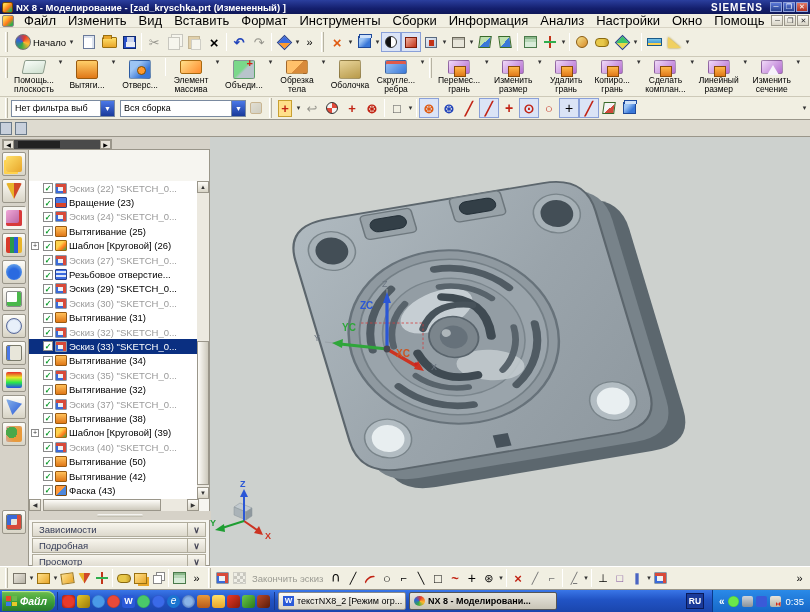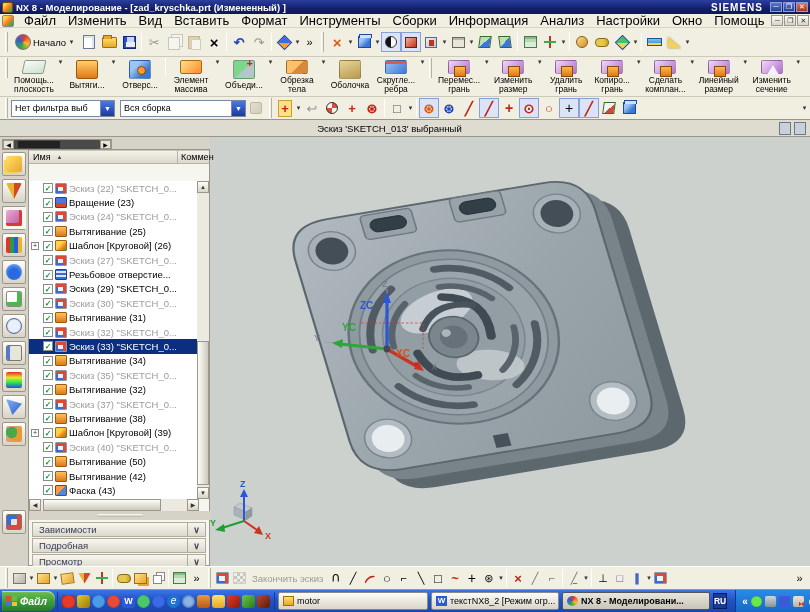--- a/index.html
+++ b/index.html
@@ -497,21 +497,20 @@
   <span class="tb">
       <span class="ic-clip" style="background:linear-gradient(135deg,#f4f4f4 55%,#d04a3a 55%)"></span>
     </span>
   <span class="tb">
       <span class="ic-cube"></span>
     </span>
   <span class="dd" style="margin-left:auto">▾</span>
 </div>
 
 <div class="abs promptrow">
-  <div class="prompttext">Эскиз 'SKETCH_013' выбранный</div>
   <div class="pricon"></div>
   <div class="pricon" style="margin-right:4px"></div>
 </div>
 
 <div class="abs main">
 
   <div class="viewport">
     <svg width="600" height="429" viewBox="0 0 600 429">
       <defs>
         <linearGradient id="fg" x1="0" y1="0" x2="1" y2="1">
@@ -636,25 +635,20 @@
       </div>
     <div class="rtab" style="top:270px">
         <span class="ri ri11"></span>
       </div>
     <div class="rtab" style="top:358px">
         <span class="ri ri12"></span>
       </div>
   </div>
 
   <div class="navpanel">
-    <div class="colhdr">
-      <span>Имя</span>
-      <span class="sortarrow">▲</span>
-      <span class="c2">Коммен</span>
-    </div>
     <div class="tree">
       <div class="trow dim">
           <span class="cb">✓</span>
           <span class="tfi tfi-sk"></span>
           <span class="tlabel">Эскиз (22) "SKETCH_0...</span>
         </div>
       <div class="trow">
           <span class="cb">✓</span>
           <span class="tfi tfi-rev"></span>
           <span class="tlabel">Вращение (23)</span>
@@ -919,24 +913,20 @@
     <span class="qli" style="background:radial-gradient(circle,#3a6ae8 55%,#1a2a8a);border-radius:50%"></span>
     <span class="qli" style="background:#1b74d0;color:#fff;font-size:10px;text-align:center;line-height:12px;font-style:italic;border-radius:50%">e</span>
     <span class="qli" style="background:radial-gradient(circle,#8ab4e8 40%,#2a4a9a);border-radius:50%"></span>
     <span class="qli" style="background:linear-gradient(180deg,#e89a3a,#b85a1a)"></span>
     <span class="qli" style="background:linear-gradient(180deg,#ffe06a,#e8a62a)"></span>
     <span class="qli" style="background:linear-gradient(135deg,#e83a2a,#8a1a0a)"></span>
     <span class="qli" style="background:linear-gradient(135deg,#6ac84a,#2a7a1a)"></span>
     <span class="qli" style="background:linear-gradient(135deg,#b84a2a,#5a1a0a)"></span>
   </div>
   <div class="taskbtns">
-    <div class="tbtn" style="width:150px">
-      <span class="tico folder"></span>
-      <span>motor</span>
-    </div>
     <div class="tbtn" style="width:128px">
       <span class="tico word">W</span>
       <span>текстNX8_2 [Режим огр...</span>
     </div>
     <div class="tbtn active" style="width:148px">
       <span class="tico nx"></span>
       <span>NX 8 - Моделировани...</span>
     </div>
   </div>
   <div class="langbox">RU</div>

